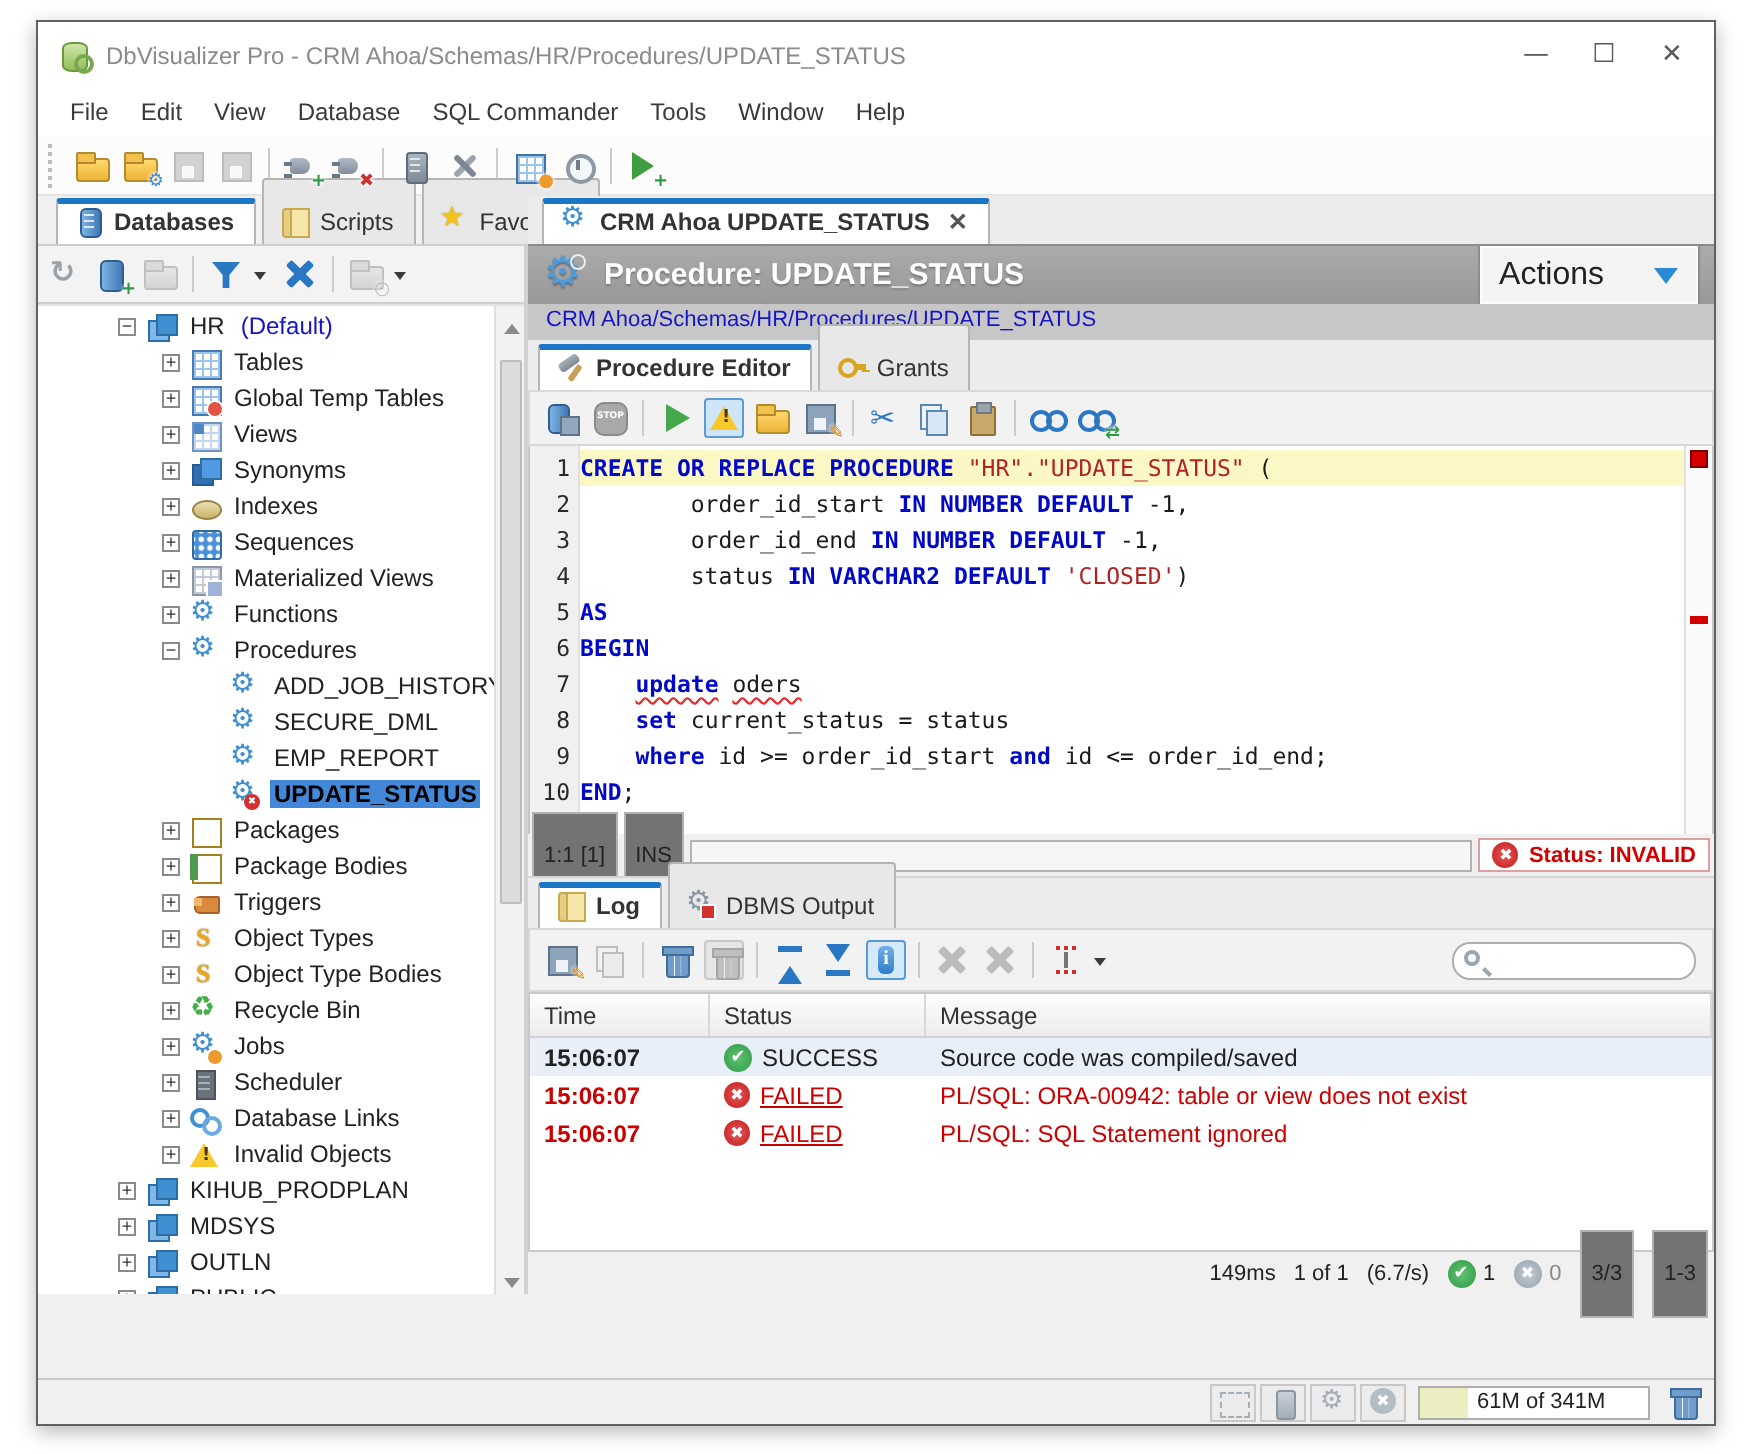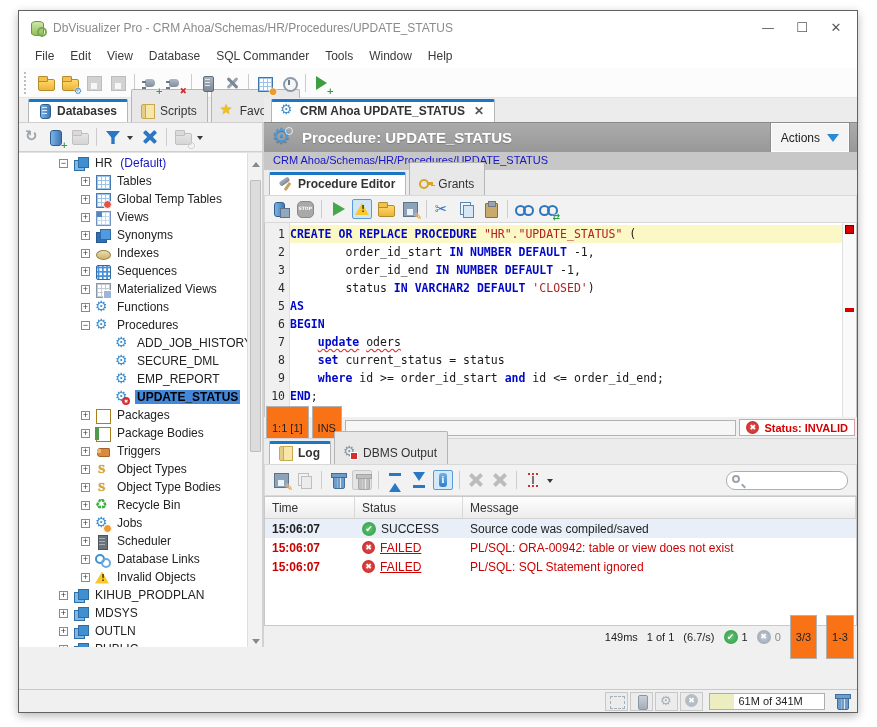--- a/index.html
+++ b/index.html
@@ -273,21 +273,21 @@
   .obj-tabrow { height:24px; padding-left:7px; display:flex; align-items:flex-end; flex:0 0 auto; }
   .obj-header { height:30px; background:linear-gradient(#ababab,#989898); display:flex; align-items:center;
     gap:8px; padding:0 8px; flex:0 0 auto; border-top:1px solid #8a8a8a; }
   .hdr-gear { width:22px; height:22px; position:relative; font-family:"DejaVu Sans",sans-serif; }
   .hdr-gear:before { content:"\2699"; position:absolute; left:0; top:-3px; font-size:21px; color:#4e9ada;
     text-shadow:0 1px 1px #6a6a6a; }
   .hdr-gear:after { content:""; position:absolute; right:1px; top:0; width:6px; height:6px;
     border:1.5px solid #e8eef3; border-radius:50%; }
   .hdr-title { color:#fff; font-weight:bold; font-size:15px; text-shadow:0 1px 1px #787878; }
   .actions-btn { margin-left:auto; background:#f4f4f4; border:1px solid #fcfcfc; outline:1px solid #8d8d8d;
-    padding:3px 9px; display:flex; align-items:center; gap:7px; font-size:12px; color:#222; }
+    padding:3px 9px; display:flex; align-items:center; gap:25px; font-size:16px; color:#222; }
   .actions-caret { width:0; height:0; border:6px solid transparent; border-top:8px solid #2a8ad4; margin-top:7px; }
   .breadcrumb { height:18px; background:#c7c7c7; color:#1515c8; font-size:11px; padding:2px 9px; flex:0 0 auto; }
 
   .editor-tabs { height:25px; padding-left:5px; flex:0 0 auto; background:#ececec; }
   .editor-toolbar { height:28px; background:#f2f2f2; border:1px solid #d8d8d8; padding-left:4px; flex:0 0 auto; }
 
   .editor { flex:1; min-height:0; display:flex; background:#fff; border-left:1px solid #c6c6c6; border-right:1px solid #c6c6c6; }
   .gutter { width:25px; flex:0 0 auto; background:#f0f0f0; border-right:1px solid #e0e0e0; text-align:right;
     padding:2px 4px 0 0; color:#2a2a2a; }
   .gutter div, .codelines div { height:18px; line-height:18px; }
@@ -297,21 +297,21 @@
   .k { color:#0008c8; font-weight:bold; }
   .s { color:#b22222; }
   .p { color:#1a1a1a; }
   .sq { text-decoration:underline; text-decoration-style:wavy; text-decoration-color:#e03030; text-underline-offset:2px; }
   .errstripe { width:14px; flex:0 0 auto; background:#fafafa; border-left:1px solid #e0e0e0; position:relative; }
   .mark-top { position:absolute; top:2px; left:2px; width:9px; height:9px; background:#d40000; border:1px solid #7e0000; }
   .mark-mid { position:absolute; top:44%; left:2px; width:9px; height:4px; background:#d40000; }
 
   .ed-status { height:21px; display:flex; align-items:center; gap:3px; background:#f0f0f0; padding:0 2px;
     font-size:11px; flex:0 0 auto; }
-  .box { border:1px solid #b2b2b2; background:#f97316; padding:15px 5px; white-space:nowrap; }
+  .box { border:1px solid #b2b2b2; background:#737373; padding:15px 5px; white-space:nowrap; }
   .msgfield { flex:1; height:16px; border:1px solid #b2b2b2; background:#f6f6f6; }
   .statusbox { border:1px solid #dca0a0; background:#fff; color:#d40000; font-weight:bold;
     display:flex; align-items:center; gap:5px; padding:1px 6px; }
   .err-ic { width:13px; height:13px; border-radius:50%; background:radial-gradient(#e45a5a,#c41818);
     color:#fff; font-size:8px; line-height:13px; text-align:center; font-weight:bold;
     font-family:"DejaVu Sans",sans-serif; flex:0 0 auto; }
   .ok-ic { width:14px; height:14px; border-radius:50%; background:radial-gradient(#61c271,#2d9b45);
     color:#fff; font-size:9px; line-height:14px; text-align:center; font-weight:bold;
     font-family:"DejaVu Sans",sans-serif; flex:0 0 auto; }
   .gray-ic { width:14px; height:14px; border-radius:50%; background:radial-gradient(#c4cdd6,#93a0ad);

